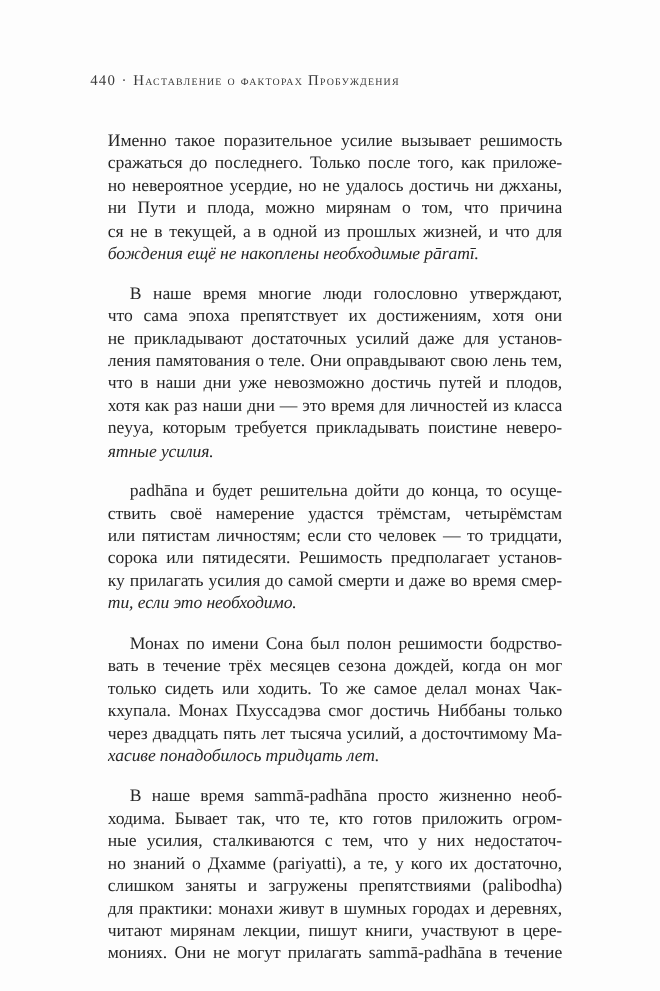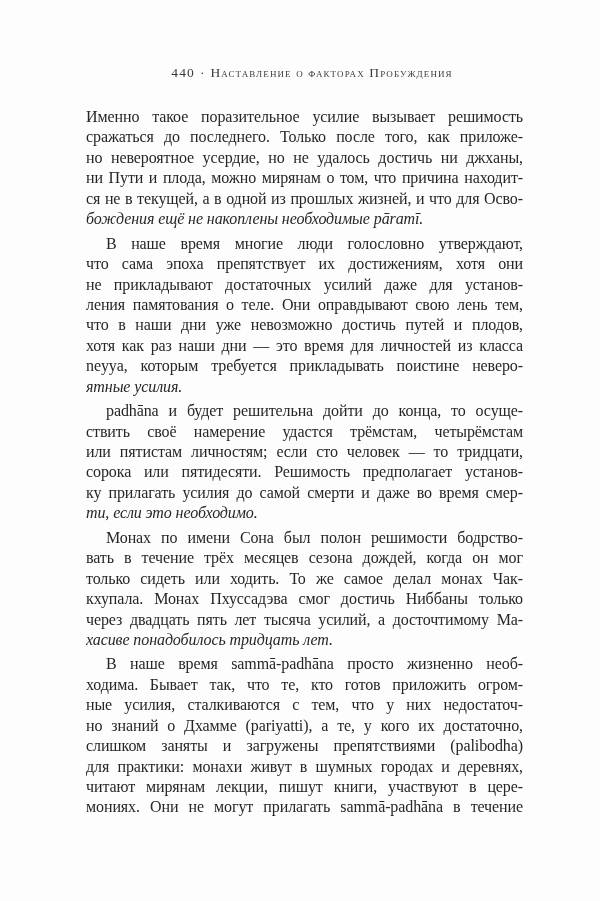--- a/index.html
+++ b/index.html
@@ -19,36 +19,35 @@
   .running-header {
     position: absolute;
     left: 82px;
     top: 65px;
     width: 460px;
     font-size: 13.5px;
     font-variant: small-caps;
     letter-spacing: 1.1px;
     color: #3b3b3b;
     white-space: nowrap;
-    text-align: center;
   }
   .running-header .sep {
     margin: 0 5px;
   }
   .page-body {
     position: absolute;
     left: 82px;
     top: 103px;
     width: 445px;
     font-size: 16px;
     line-height: 20.45px;
     letter-spacing: -0.1px;
     color: #262626;
   }
-  .para { margin: 4px; padding: 0; }
+  .para { margin: 16px; padding: 0; }
   .line {
     height: 20.45px;
     overflow: hidden;
     text-align: justify;
     text-align-last: justify;
     white-space: normal;
   }
   .line.end {
     text-align-last: left;
     font-style: italic;

